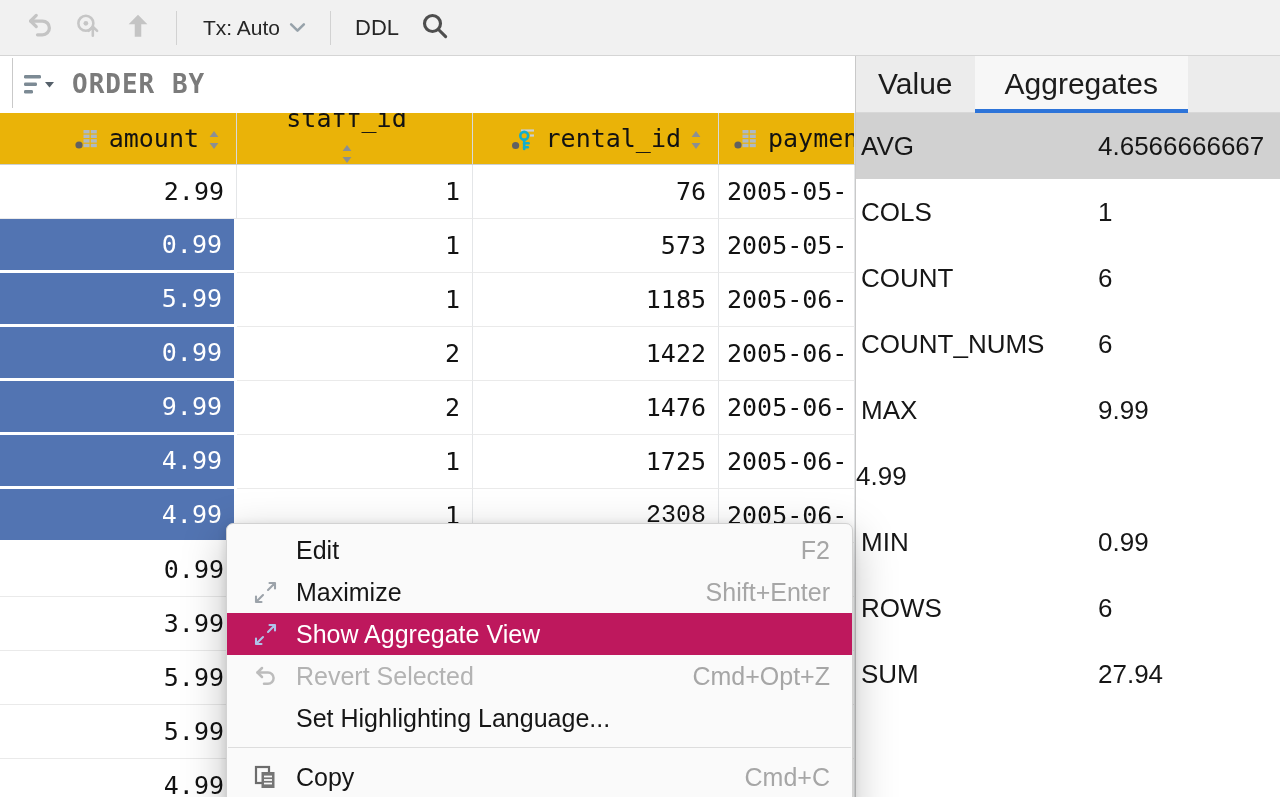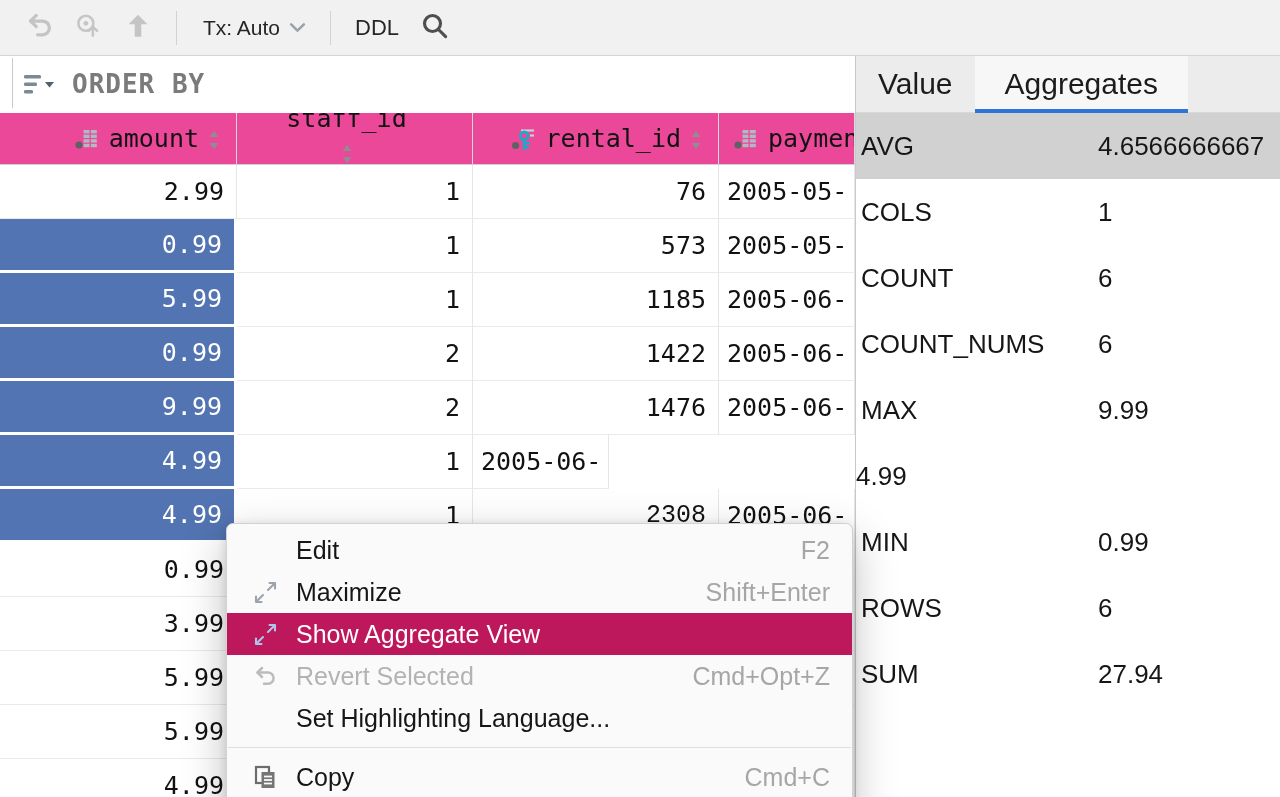--- a/index.html
+++ b/index.html
@@ -24,21 +24,21 @@
   .filter-label{
     position:absolute;left:72px;top:0;height:57px;line-height:57px;
     font-family:"DejaVu Sans Mono",monospace;font-weight:bold;font-size:26px;
     color:#7B7B7B;letter-spacing:1px;
   }
   
   .dgrid{
     position:absolute;left:0;top:113px;width:855px;height:684px;overflow:hidden;
     font-family:"DejaVu Sans Mono",monospace;font-size:25px;color:#121212;
   }
-  .dg-header{height:52px;display:flex;background:#ec4899;border-bottom:1px solid #CBD0D4;box-sizing:border-box;}
+  .dg-header{height:52px;display:flex;background:#eab308;border-bottom:1px solid #CBD0D4;box-sizing:border-box;}
   .dg-hcell{
     display:flex;align-items:center;justify-content:flex-end;gap:9px;
     padding-right:16px;border-right:1px solid #D7DADD;box-sizing:border-box;overflow:hidden;flex:0 0 auto;
   }
   .dg-hcell.left{justify-content:flex-start;padding-left:14px;padding-right:0;}
   .dg-hcell .hicon{width:26px;height:26px;flex:0 0 auto;}
   .dg-hcell .hicon svg{width:26px;height:26px;}
   .sort-arrows{width:12px;height:22px;flex:0 0 auto;}
   .dg-row{height:54px;display:flex;}
   .dg-cell{
@@ -237,20 +237,21 @@
       </div>
       <div class="dg-row">
         <div class="dg-cell sel" style="background: rgb(82, 116, 178); width: 237px;">9.99</div>
         <div class="dg-cell" style="width: 236px;">2</div>
         <div class="dg-cell" style="width: 246px;">1476</div>
         <div class="dg-cell date" style="width: 136px;">2005-06-</div>
       </div>
       <div class="dg-row">
         <div class="dg-cell sel" style="background: rgb(82, 116, 178); width: 237px;">4.99</div>
         <div class="dg-cell" style="width: 236px;">1</div>
+        <div class="dg-cell" style="width: 246px;">1725</div>
         <div class="dg-cell date" style="width: 136px;">2005-06-</div>
       </div>
       <div class="dg-row">
         <div class="dg-cell sel" style="background: rgb(82, 116, 178); width: 237px;">4.99</div>
         <div class="dg-cell" style="width: 236px;">1</div>
         <div class="dg-cell" style="width: 246px; font-family: Liberation Mono, monospace;">2308</div>
         <div class="dg-cell date" style="width: 136px;">2005-06-</div>
       </div>
       <div class="dg-row">
         <div class="dg-cell" style="width: 237px;">0.99</div>

